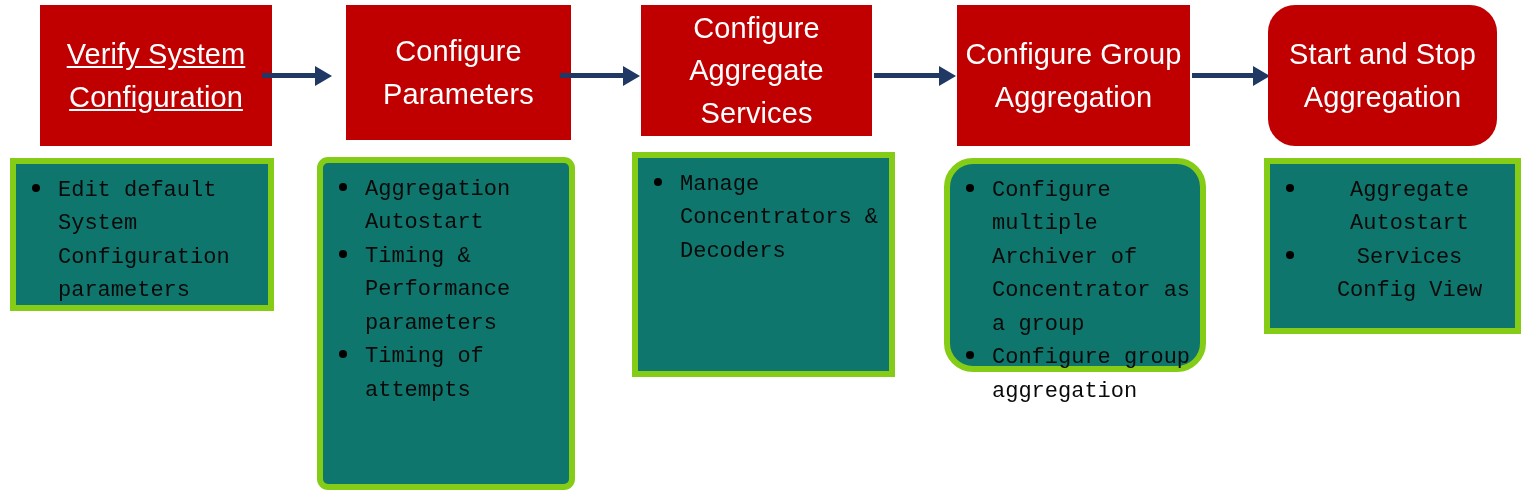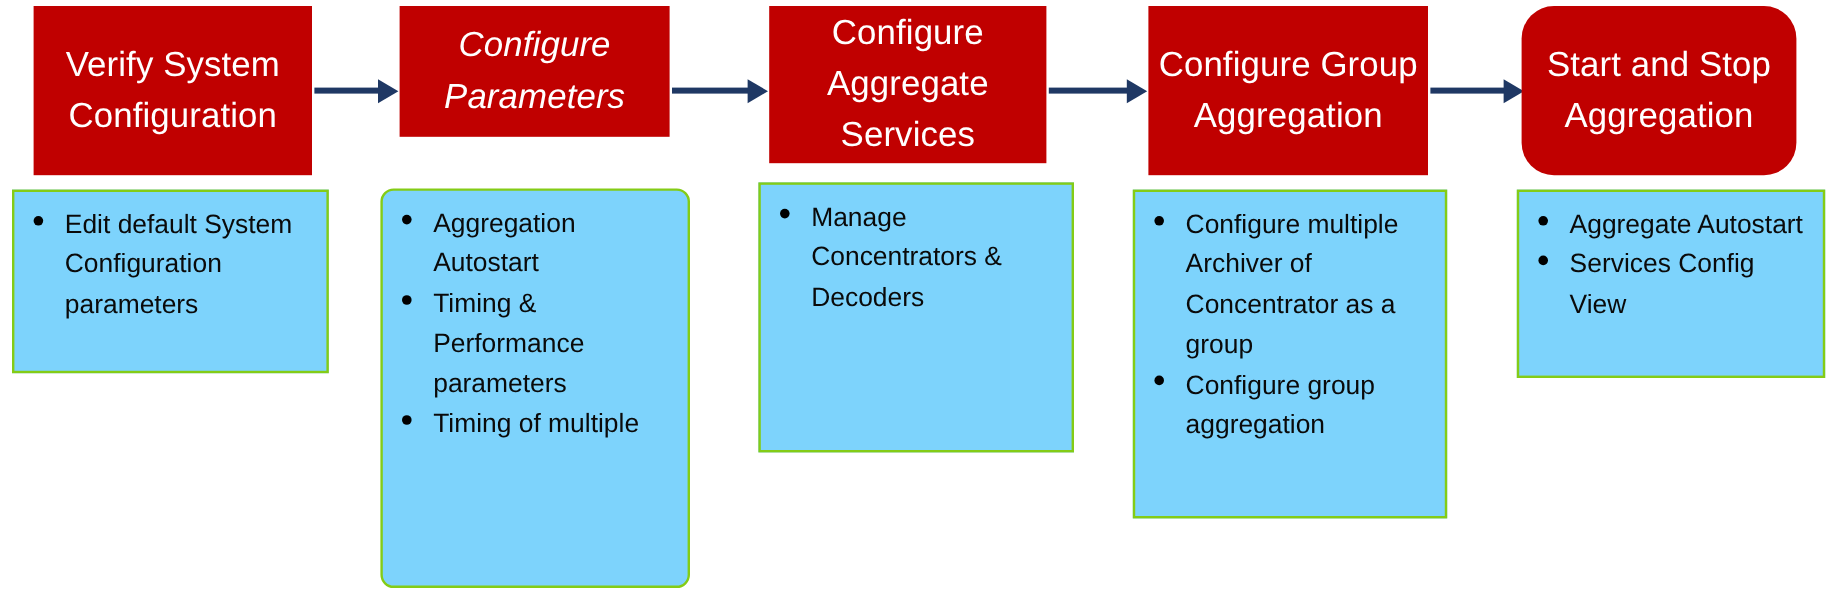--- a/index.html
+++ b/index.html
@@ -24,24 +24,25 @@
     line-height:1.45;
     font-weight:400;
     letter-spacing:0.1px;
     box-sizing:border-box;
     padding:4px 6px;
   }
   .redbox .label{display:block;width:100%;}
 
   .listbox{
     position:absolute;
-    background:#7dd3fc;
-    border:2px solid #84cc16;
+    background:#0f766e;
+    border:6px solid #84cc16;
     box-sizing:border-box;
     padding:10px 8px 8px 8px;
+    font-family:Liberation Mono, monospace;
   }
   .listbox ul{
     list-style:none;
     margin:0;padding:0;
   }
   .listbox li{
     position:relative;
     font-size:22px;
     line-height:1.52;
     color:#0a0a0a;
@@ -73,42 +74,42 @@
     border-top:10px solid transparent;
     border-bottom:10px solid transparent;
     border-left:17px solid #1F3864;
   }
 </style>
 </head>
 <body>
 
 <div id="stage">
 
-  <div class="redbox" style="left:28px;top:5px;width:232px;height:141px;">
+  <div class="redbox" style="left:40px;top:5px;width:232px;height:141px;text-decoration:underline;">
     <span class="label">Verify System Configuration</span>
   </div>
   <div class="listbox" style="left:10px;top:158px;width:264px;height:153px;">
     <ul>
       <li><span class="bullet"></span><span>Edit default System Configuration parameters</span></li>
     </ul>
   </div>
 
   <div class="arrow" style="left:262px;top:66px;width:70px;">
     <span class="shaft" style="width:56px;"></span>
     <span class="head"></span>
   </div>
 
-  <div class="redbox" style="left:333px;top:5px;width:225px;height:109px;font-style:italic;">
+  <div class="redbox" style="left:346px;top:5px;width:225px;height:135px;">
     <span class="label">Configure Parameters</span>
   </div>
   <div class="listbox" style="left:317px;top:157px;width:258px;height:333px;border-radius:11px;">
     <ul>
       <li><span class="bullet"></span><span>Aggregation Autostart</span></li>
       <li><span class="bullet"></span><span>Timing &amp; Performance parameters</span></li>
-      <li><span class="bullet"></span><span>Timing of multiple</span></li>
+      <li><span class="bullet"></span><span>Timing of attempts</span></li>
     </ul>
   </div>
 
   <div class="arrow" style="left:560px;top:66px;width:80px;">
     <span class="shaft" style="width:66px;"></span>
     <span class="head"></span>
   </div>
 
   <div class="redbox" style="left:641px;top:5px;width:231px;height:131px;">
     <span class="label">Configure Aggregate Services</span>
@@ -120,35 +121,35 @@
   </div>
 
   <div class="arrow" style="left:874px;top:66px;width:82px;">
     <span class="shaft" style="width:68px;"></span>
     <span class="head"></span>
   </div>
 
   <div class="redbox" style="left:957px;top:5px;width:233px;height:141px;">
     <span class="label">Configure Group Aggregation</span>
   </div>
-  <div class="listbox" style="left:944px;top:158px;width:262px;height:274px;">
+  <div class="listbox" style="left:944px;top:158px;width:262px;height:214px;border-radius:29px;">
     <ul>
       <li><span class="bullet"></span><span>Configure multiple Archiver of Concentrator as a group</span></li>
       <li><span class="bullet"></span><span>Configure group aggregation</span></li>
     </ul>
   </div>
 
   <div class="arrow" style="left:1192px;top:66px;width:78px;">
     <span class="shaft" style="width:64px;"></span>
     <span class="head"></span>
   </div>
 
   <div class="redbox" style="left:1268px;top:5px;width:229px;height:141px;border-radius:27px;">
     <span class="label">Start and Stop Aggregation</span>
   </div>
-  <div class="listbox" style="left:1264px;top:158px;width:257px;height:157px;">
+  <div class="listbox" style="left:1264px;top:158px;width:257px;height:176px;text-align:center;">
     <ul>
       <li><span class="bullet"></span><span>Aggregate Autostart</span></li>
       <li><span class="bullet"></span><span>Services Config View</span></li>
     </ul>
   </div>
 
 </div>
 
 </body></html>

